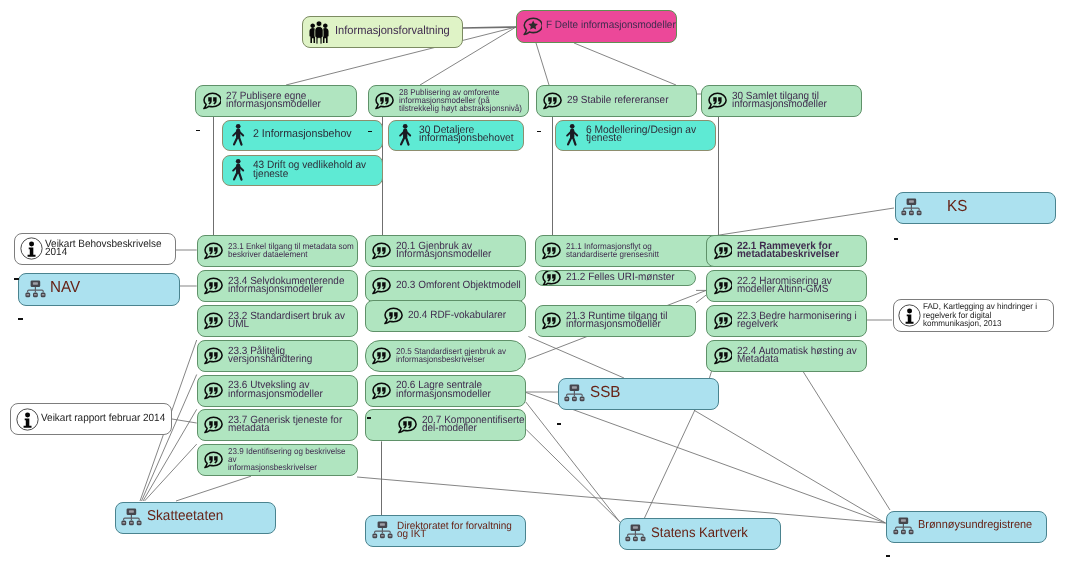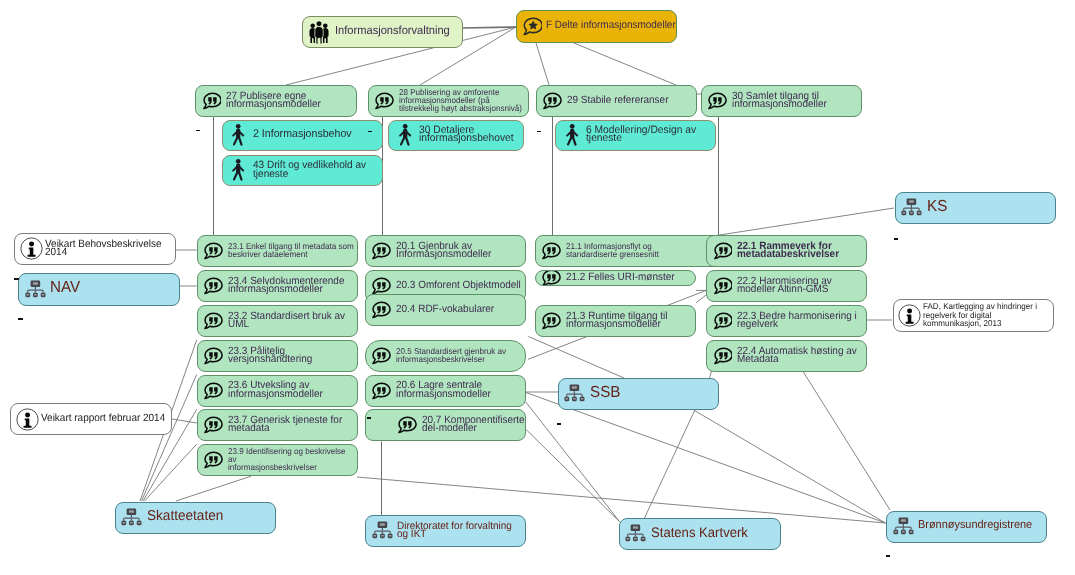--- a/index.html
+++ b/index.html
@@ -12,21 +12,21 @@
   .node{position:absolute;box-sizing:border-box;display:flex;align-items:center;
         border-radius:8px;border:1.2px solid #6f6f6f;overflow:hidden;}
   .node .node-icon{flex:0 0 auto;display:block;}
   .node .node-label{flex:0 0 auto;margin-right:2px;
         white-space:pre-line;overflow:visible;transform:scaleX(0.95);position:relative;top:-1px;transform-origin:left center;
         -webkit-font-smoothing:antialiased;}
   .s-green{background:#b0e5c0;border-color:#5f9169;}
   .s-green>.node-label{color:#3f2b4e;}
   .s-greenlight{background:#dff3c6;border-color:#7c8b62;}
   .s-greenlight>.node-label{color:#3f2b4e;}
-  .s-greenmid{background:#eab308;border-color:#5f9152;}
+  .s-greenmid{background:#ec4899;border-color:#5f9152;}
   .s-greenmid>.node-label{color:#3f2b4e;}
   .s-yellow{background:#5eead4;border-color:#8e8e6e;}
   .s-yellow>.node-label{color:#2d2d38;}
   .s-blue{background:#ace1ef;border-color:#4a838f;}
   .s-blue>.node-label{color:#662216;}
   .s-white{background:#ffffff;border-color:#7d7d7d;}
   .s-white>.node-label{color:#222222;}
   .collapse-marker{position:absolute;width:4.5px;height:1.6px;background:#111111;}
 </style>
 </head>
@@ -159,21 +159,21 @@
     <div class="node s-yellow" style="left: 555px; top: 119.5px; width: 161px; height: 31.5px;">
       <svg class="node-icon" width="14" height="23" viewBox="0 0 14 23" style="margin-left: 8.6px;">
         <circle cx="7.2" cy="2.35" r="2.35" fill="#1b1b23"></circle>
         <path d="M7.2 6.7v5.8" stroke="#1b1b23" stroke-width="4.3" stroke-linecap="round" fill="none"></path>
         <path d="M6.0 7.8 2.1 11.6M8.5 7.8 12.2 11.5" stroke="#1b1b23" stroke-width="1.9" stroke-linecap="round" fill="none"></path>
         <path d="M6.9 12.2 3.05 20.4M7.6 12.2 10.5 20.6" stroke="#1b1b23" stroke-width="2.2" stroke-linecap="round" fill="none"></path>
       </svg>
       <div class="node-label" style="font-size: 10.8px; line-height: 8.1px; margin-left: 7.5px; width: 133.158px;">6 Modellering/Design av
 tjeneste</div>
     </div>
-    <div class="node s-blue" style="left: 894.5px; top: 192.3px; width: 161px; height: 32px;">
+    <div class="node s-blue" style="left: 894.5px; top: 192.3px; width: 161px; height: 32px; gap: 20px;">
       <svg class="node-icon" width="21" height="20" viewBox="0 0 21 20" style="margin-left: 5.5px;">
         <rect x="5.6" y="0.5" width="9.6" height="6.6" rx="1.25" fill="#46464d"></rect>
         <rect x="7.9" y="2.3" width="5.0" height="2.4" rx="0.45" fill="#9e9ea5"></rect>
         <path d="M10.4 7.1v3.1" stroke="#5c5c64" stroke-width="1.2" fill="none"></path>
         <path d="M2.6 12.2v-0.85a1.2 1.2 0 0 1 1.2-1.2h13.2a1.2 1.2 0 0 1 1.2 1.2v0.85" fill="none" stroke="#5c5c64" stroke-width="1.15"></path>
         <path d="M10.4 10.15v2.05" stroke="#5c5c64" stroke-width="1.15" fill="none"></path>
         <rect x="0.4" y="12.5" width="4.8" height="4.7" rx="1.5" fill="#46464d"></rect>
         <rect x="8.0" y="12.5" width="4.8" height="4.7" rx="1.5" fill="#46464d"></rect>
         <rect x="15.7" y="12.5" width="4.8" height="4.7" rx="1.5" fill="#46464d"></rect>
         <rect x="1.45" y="14.1" width="2.7" height="1.4" rx="0.35" fill="#9e9ea5"></rect>
@@ -288,21 +288,21 @@
 Informasjonsmodeller</div>
     </div>
     <div class="node s-green" style="left: 364.8px; top: 270.1px; width: 160.9px; height: 32.1px;">
       <svg class="node-icon" width="19.5" height="18" viewBox="0 0 20 20" style="margin-left: 5.6px;">
         <path d="M10.9 1.5C5.65 1.5 1.4 4.8 1.4 8.85c0 1.8 0.85 3.45 2.2 4.7l0.15 0.15-0.05 0.2c-0.35 1.65-1.2 3.3-2.4 4.55 2.1-0.35 4.0-1.4 5.4-2.5l0.2-0.15 0.25 0.1c1.15 0.4 2.45 0.6 3.75 0.6 5.25 0 9.5-3.3 9.5-7.35S16.15 1.5 10.9 1.5z" fill="none" stroke="#0b0b0b" stroke-width="1.7" stroke-linejoin="round"></path>
         <path d="M6.1 5.9h3.85v4.0c0 1.8-1.0 3.15-2.75 3.9l-0.9-1.4c1.0-0.45 1.55-1.1 1.65-1.85H6.1z" fill="#0b0b0b"></path>
         <path d="M11.55 5.9h3.85v4.0c0 1.8-1.0 3.15-2.75 3.9l-0.9-1.4c1.0-0.45 1.55-1.1 1.65-1.85h-1.85z" fill="#0b0b0b"></path>
       </svg>
       <div class="node-label" style="font-size: 10.5px; line-height: 8.1px; margin-left: 5.1px; width: 132.947px;">20.3 Omforent Objektmodell</div>
     </div>
-    <div class="node s-green" style="left: 364.8px; top: 294px; width: 160.9px; height: 32.1px;">
+    <div class="node s-green" style="left: 364.8px; top: 300px; width: 160.9px; height: 32.1px; padding-left: 12px;">
       <svg class="node-icon" width="19.5" height="18" viewBox="0 0 20 20" style="margin-left: 5.6px;">
         <path d="M10.9 1.5C5.65 1.5 1.4 4.8 1.4 8.85c0 1.8 0.85 3.45 2.2 4.7l0.15 0.15-0.05 0.2c-0.35 1.65-1.2 3.3-2.4 4.55 2.1-0.35 4.0-1.4 5.4-2.5l0.2-0.15 0.25 0.1c1.15 0.4 2.45 0.6 3.75 0.6 5.25 0 9.5-3.3 9.5-7.35S16.15 1.5 10.9 1.5z" fill="none" stroke="#0b0b0b" stroke-width="1.7" stroke-linejoin="round"></path>
         <path d="M6.1 5.9h3.85v4.0c0 1.8-1.0 3.15-2.75 3.9l-0.9-1.4c1.0-0.45 1.55-1.1 1.65-1.85H6.1z" fill="#0b0b0b"></path>
         <path d="M11.55 5.9h3.85v4.0c0 1.8-1.0 3.15-2.75 3.9l-0.9-1.4c1.0-0.45 1.55-1.1 1.65-1.85h-1.85z" fill="#0b0b0b"></path>
       </svg>
       <div class="node-label" style="font-size: 10.5px; line-height: 8.1px; margin-left: 5.1px; width: 132.947px;">20.4 RDF-vokabularer</div>
     </div>
     <div class="node s-green" style="left: 364.8px; top: 339.7px; width: 160.9px; height: 32.1px; border-radius: 15px;">
       <svg class="node-icon" width="19.5" height="18" viewBox="0 0 20 20" style="margin-left: 5.6px;">
         <path d="M10.9 1.5C5.65 1.5 1.4 4.8 1.4 8.85c0 1.8 0.85 3.45 2.2 4.7l0.15 0.15-0.05 0.2c-0.35 1.65-1.2 3.3-2.4 4.55 2.1-0.35 4.0-1.4 5.4-2.5l0.2-0.15 0.25 0.1c1.15 0.4 2.45 0.6 3.75 0.6 5.25 0 9.5-3.3 9.5-7.35S16.15 1.5 10.9 1.5z" fill="none" stroke="#0b0b0b" stroke-width="1.7" stroke-linejoin="round"></path>

